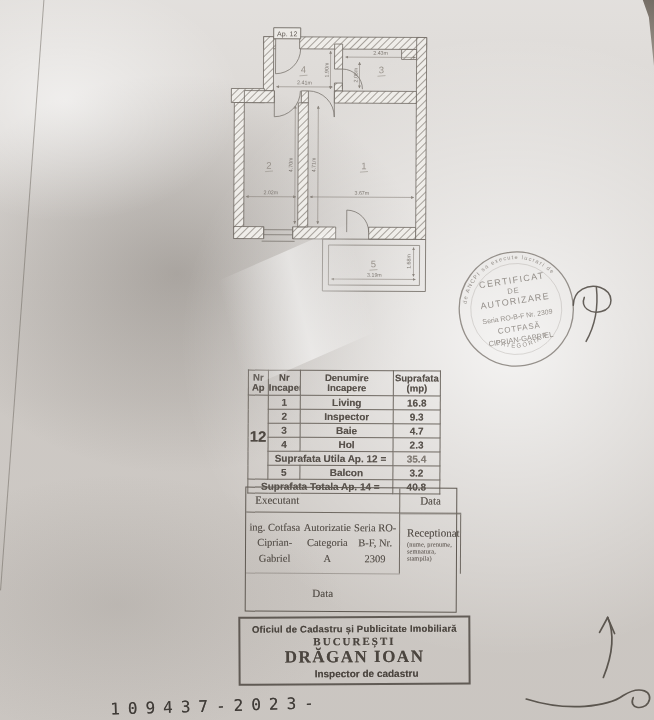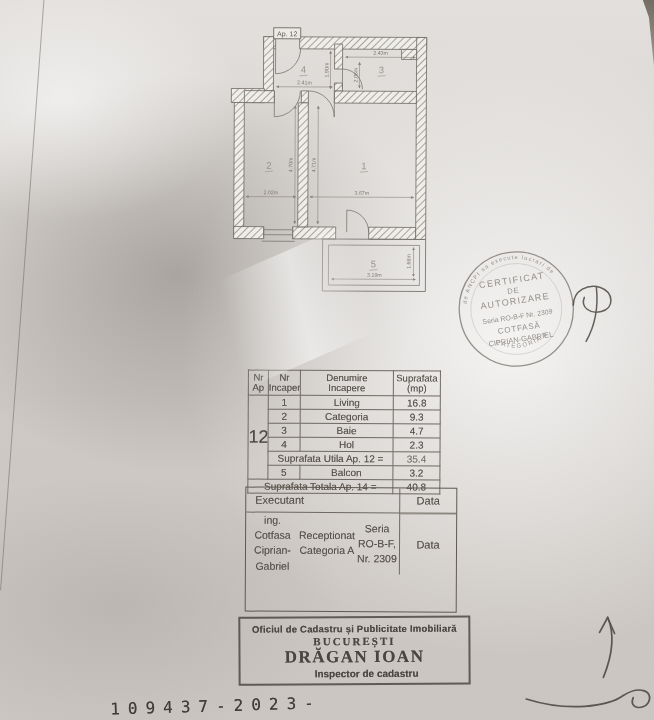--- a/index.html
+++ b/index.html
@@ -32,37 +32,37 @@
   }
   svg text{font-family:"Liberation Sans", sans-serif;}
 
   
   .area-table{
     position:absolute; left:248px; top:370px; width:192px;
     border-collapse:collapse; table-layout:fixed;
     color:#57514b; font-size:10px; text-shadow:0 0 .5px rgba(87,81,75,.55);
   }
   .area-table td, .area-table th{
-    border:1px solid #6f6962; padding:0 0; text-align:center; font-weight:normal;
+    border:1px solid #6f6962; padding:0 0; text-align:center; font-weight:bold;
     height:13px; line-height:1.1; overflow:hidden;
   }
   .area-table{border:1.6px solid #5f5952;}
   .area-table .hdr td{height:24px; font-size:9.5px;}
-  .apnum{font-size:18px; color:#4f4943;}
+  .apnum{font-size:15px; color:#4f4943;}
   .val-left{text-align:left; padding-left:5px;border-radius:6px;}
   .faded{color:#837d76;}
 
   
   .execbox{
     position:absolute; left:246px; top:487px; width:212px; height:125px;
     border:1.6px solid #5f5952; box-sizing:border-box;
     display:grid; grid-template-columns:154px 1fr; grid-template-rows:25px 1fr 38px;
     color:#57514b; font-size:11px; text-shadow:0 0 .5px rgba(87,81,75,.5);
   }
-  .execbox .c{box-sizing:border-box; display:flex; align-items:center; justify-content:center;}
+  .execbox .c{box-sizing:border-box; display:flex; align-items:center; justify-content:center;font-family:Liberation Serif, serif;}
   .bR{border-right:1px solid #6f6962;} .bB{border-bottom:1px solid #6f6962;}
   .bTlite{border-top:1px solid rgba(111,105,98,.45);}
   .exec-label{justify-content:flex-start !important; padding-left:9px;}
   .exec-lines{flex-direction:row; font-size:10.5px; line-height:1.45; text-align:center;}
   .date-cell{text-align:center; line-height:1.5;}
   .recep{flex-direction:column; align-items:flex-start !important; padding-left:7px; justify-content:center;}
   .recep .note{font-size:6.4px; color:#6d6660; margin-top:2px; letter-spacing:.1px;}
 
   
   .office-stamp{
@@ -241,21 +241,21 @@
         <td><span>Suprafata</span><br><span>(mp)</span></td>
       </tr>
       <tr>
         <td class="apnum" rowspan="6">12</td>
         <td>1</td>
         <td>Living</td>
         <td>16.8</td>
       </tr>
       <tr>
         <td>2</td>
-        <td>Categoria</td>
+        <td>Inspector</td>
         <td>9.3</td>
       </tr>
       <tr>
         <td>3</td>
         <td>Baie</td>
         <td>4.7</td>
       </tr>
       <tr>
         <td>4</td>
         <td>Hol</td>
@@ -275,22 +275,26 @@
         <td class="val-left">40.8</td>
       </tr>
     </tbody>
       </table>
 
     <div class="execbox">
       <div class="c bR bB exec-label">Executant</div>
       <div class="c bB">Data</div>
       <div class="c bR exec-lines">
         <span>ing. Cotfasa Ciprian-Gabriel</span>
-        <span>Receptionat Categoria A</span>
+        <span>Autorizatie Categoria A</span>
         <span>Seria RO-B-F, Nr. 2309</span>
+      </div>
+      <div class="c bR bTlite recep">
+        <span>Receptionat</span>
+        <span class="note">(nume, prenume, semnatura, stampila)</span>
       </div>
       <div class="c bTlite">Data</div>
     </div>
 
     <div class="office-stamp">
       <div class="os-l1">Oficiul de Cadastru și Publicitate Imobiliară</div>
       <div class="os-l2">BUCUREȘTI</div>
       <div class="os-l3">DRĂGAN IOAN</div>
       <div class="os-l4">Inspector de cadastru</div>
     </div>

